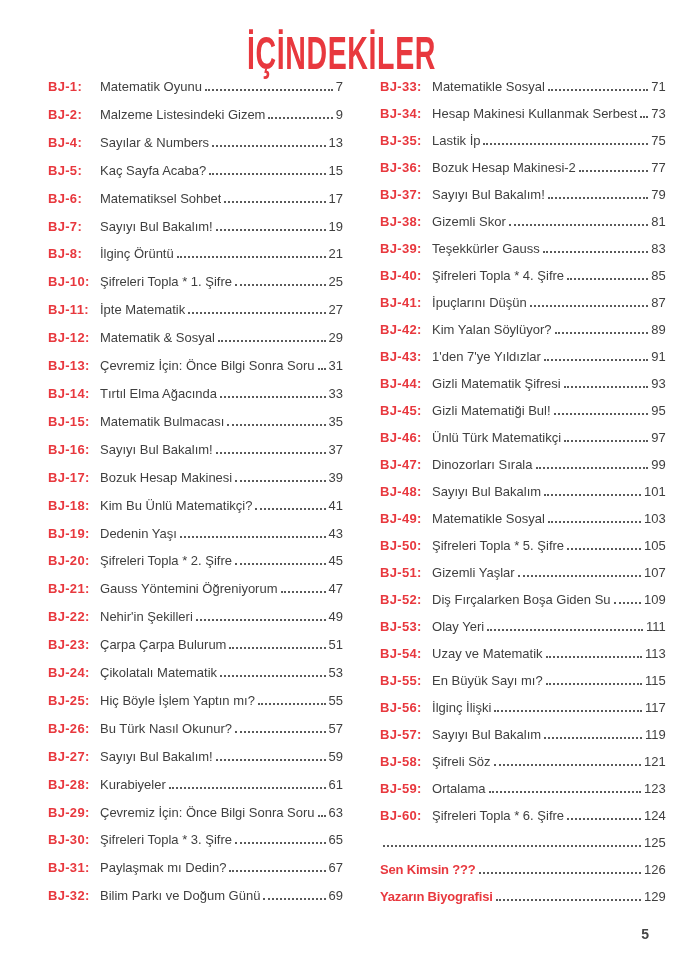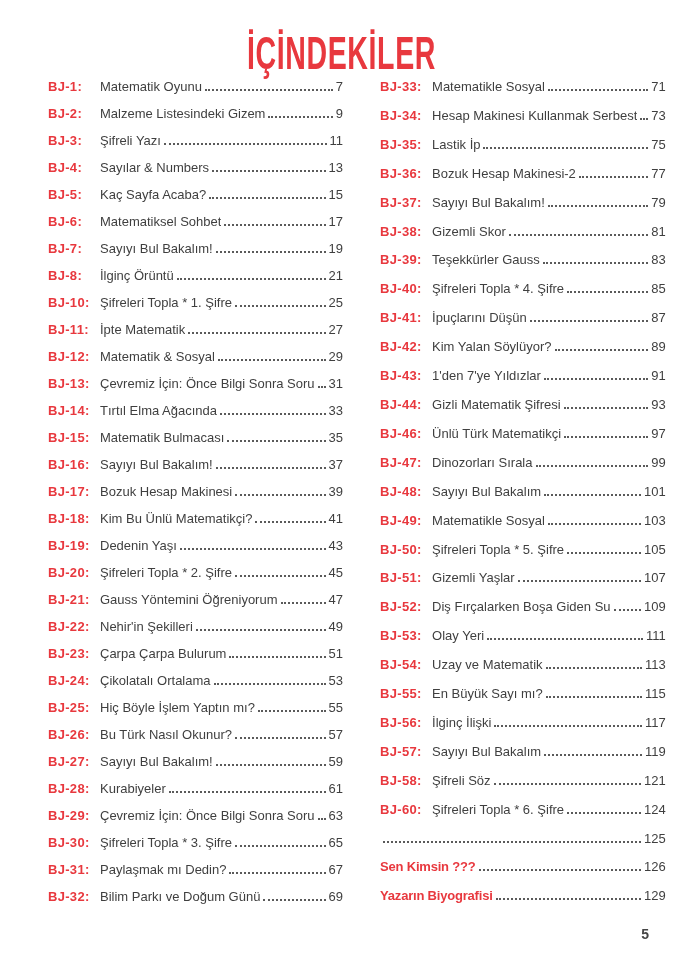--- a/index.html
+++ b/index.html
@@ -95,26 +95,20 @@
     <span class="pg">7</span>
   </div>
 
   <div class="row">
     <span class="label">BJ-2:</span>
     <span class="title">Malzeme Listesindeki Gizem</span>
     <span class="leader"></span>
     <span class="pg">9</span>
   </div>
 
-  <div class="row">
-    <span class="label">BJ-3:</span>
-    <span class="title">Şifreli Yazı</span>
-    <span class="leader"></span>
-    <span class="pg">11</span>
-  </div>
 
   <div class="row">
     <span class="label">BJ-4:</span>
     <span class="title">Sayılar &amp; Numbers</span>
     <span class="leader"></span>
     <span class="pg">13</span>
   </div>
 
   <div class="row">
     <span class="label">BJ-5:</span>
@@ -238,21 +232,21 @@
 
   <div class="row">
     <span class="label">BJ-23:</span>
     <span class="title">Çarpa Çarpa Bulurum</span>
     <span class="leader"></span>
     <span class="pg">51</span>
   </div>
 
   <div class="row">
     <span class="label">BJ-24:</span>
-    <span class="title">Çikolatalı Ortalama</span>
+    <span class="title">Çikolatalı Matematik</span>
     <span class="leader"></span>
     <span class="pg">53</span>
   </div>
 
   <div class="row">
     <span class="label">BJ-25:</span>
     <span class="title">Hiç Böyle İşlem Yaptın mı?</span>
     <span class="leader"></span>
     <span class="pg">55</span>
   </div>
@@ -384,20 +378,26 @@
     <span class="pg">91</span>
   </div>
 
   <div class="row">
     <span class="label">BJ-44:</span>
     <span class="title">Gizli Matematik Şifresi</span>
     <span class="leader"></span>
     <span class="pg">93</span>
   </div>
 
+  <div class="row">
+    <span class="label">BJ-45:</span>
+    <span class="title">Gizli Matematiği Bul!</span>
+    <span class="leader"></span>
+    <span class="pg">95</span>
+  </div>
 
   <div class="row">
     <span class="label">BJ-46:</span>
     <span class="title">Ünlü Türk Matematikçi</span>
     <span class="leader"></span>
     <span class="pg">97</span>
   </div>
 
   <div class="row">
     <span class="label">BJ-47:</span>
@@ -476,20 +476,26 @@
     <span class="pg">119</span>
   </div>
 
   <div class="row">
     <span class="label">BJ-58:</span>
     <span class="title">Şifreli Söz</span>
     <span class="leader"></span>
     <span class="pg">121</span>
   </div>
 
+  <div class="row">
+    <span class="label">BJ-59:</span>
+    <span class="title">Ortalama</span>
+    <span class="leader"></span>
+    <span class="pg">123</span>
+  </div>
 
   <div class="row">
     <span class="label">BJ-60:</span>
     <span class="title">Şifreleri Topla * 6. Şifre</span>
     <span class="leader"></span>
     <span class="pg">124</span>
   </div>
 
   <div class="row special">
 

